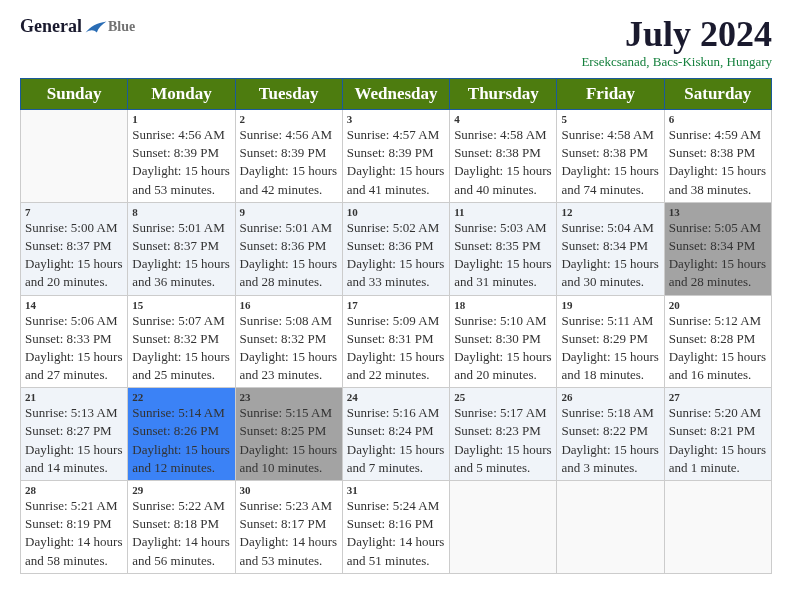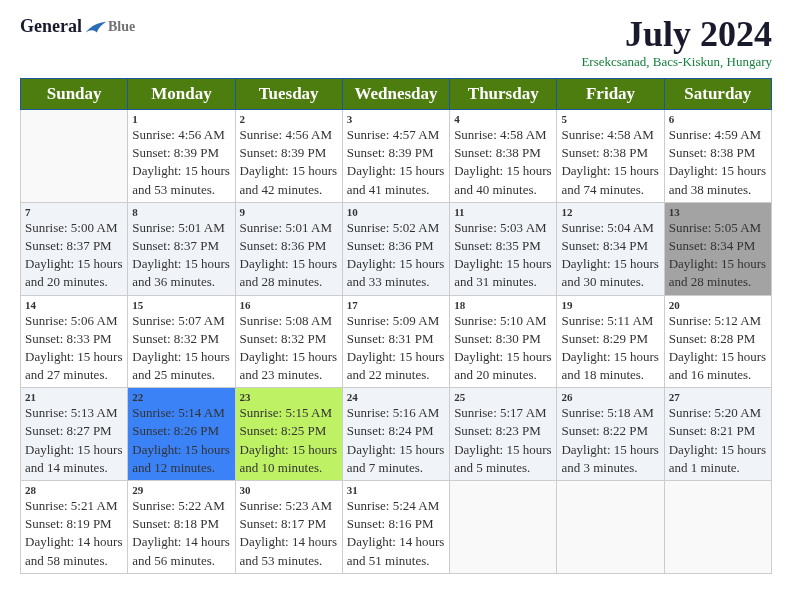--- a/index.html
+++ b/index.html
@@ -312,21 +312,21 @@
             </div>
           </td>
           <td style="background: #3b82f6;">
             <span class="day-num">22</span>
             <div class="day-info">
               <div>Sunrise: 5:14 AM</div>
               <div>Sunset: 8:26 PM</div>
               <div>Daylight: 15 hours and 12 minutes.</div>
             </div>
           </td>
-          <td style="background: #bef264;">
+          <td style="background: #a3a3a3;">
             <span class="day-num">23</span>
             <div class="day-info">
               <div>Sunrise: 5:15 AM</div>
               <div>Sunset: 8:25 PM</div>
               <div>Daylight: 15 hours and 10 minutes.</div>
             </div>
           </td>
           <td style="background: rgb(240, 244, 249);">
             <span class="day-num">24</span>
             <div class="day-info">

